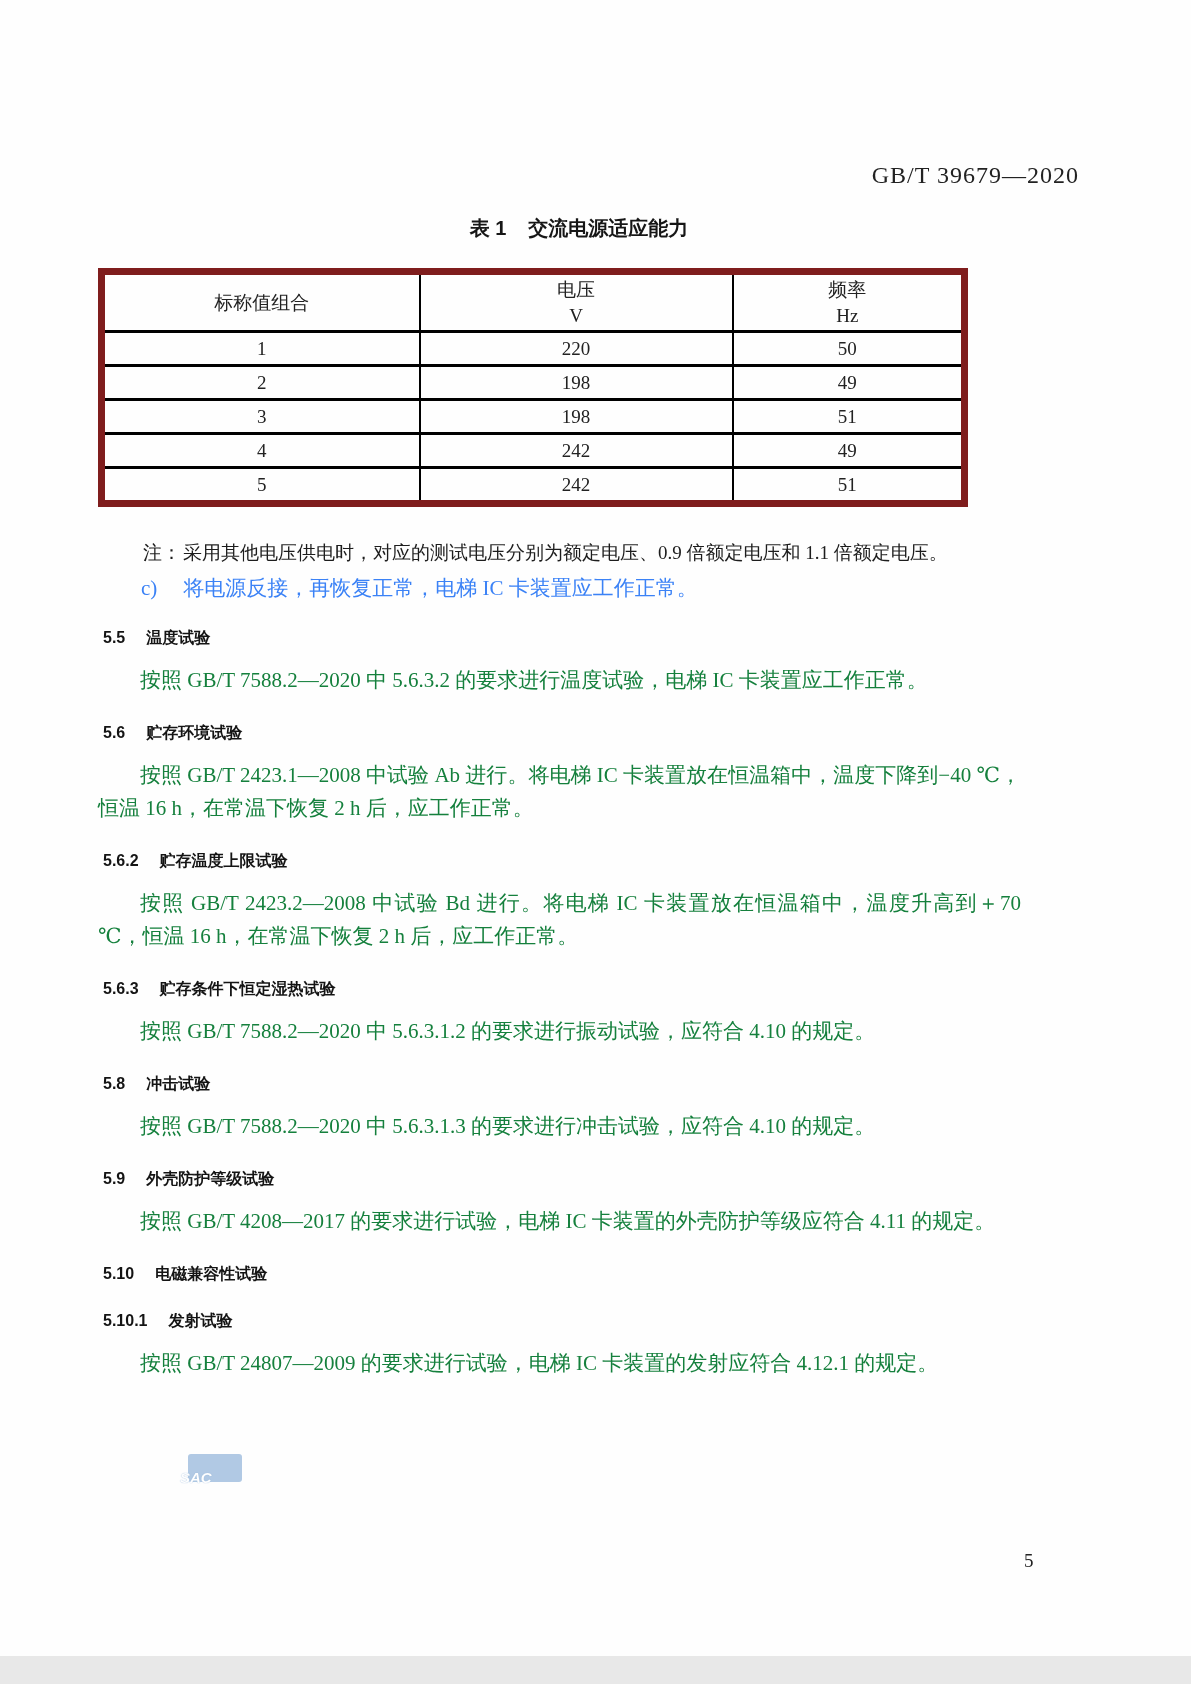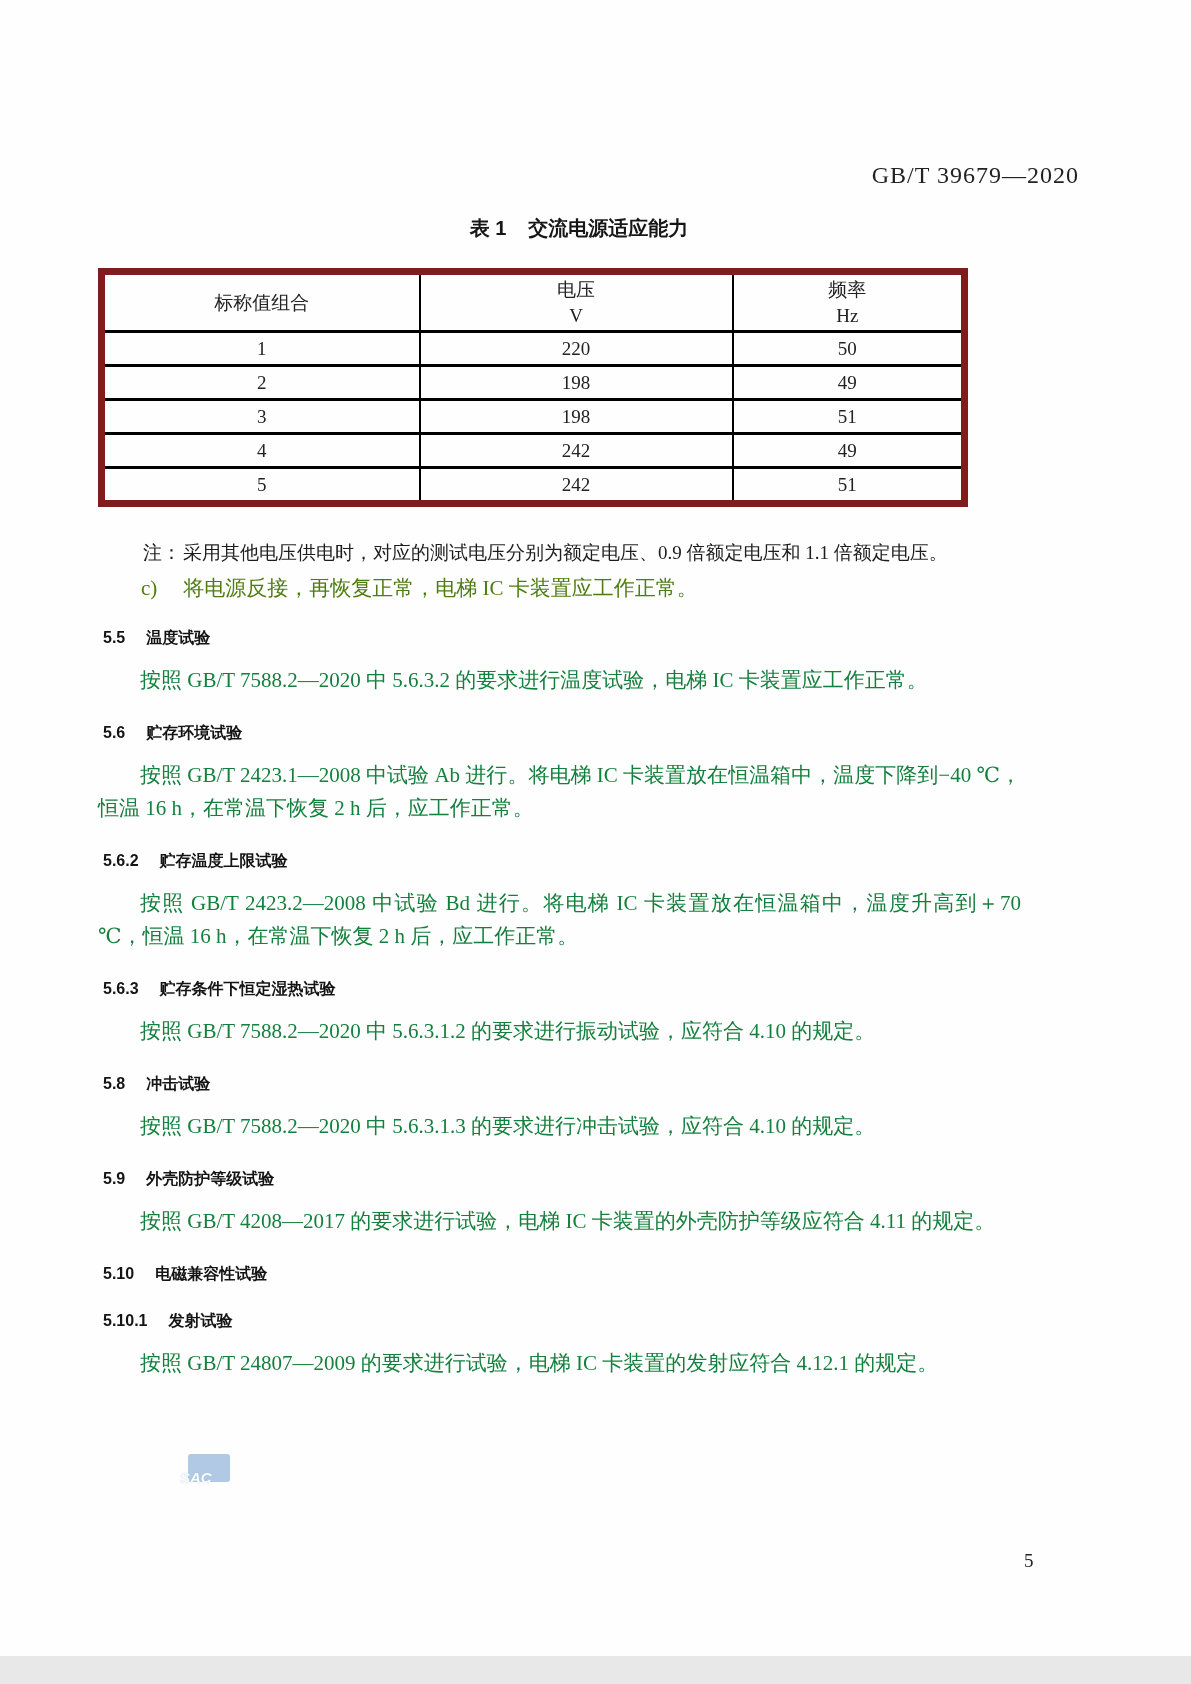--- a/index.html
+++ b/index.html
@@ -48,21 +48,21 @@
   .th-stack { line-height:26px; }
   .note {
     margin:33px 0 0 0;
     padding-left:45px;
     font-size:19px; color:#1d1d1d;
   }
   .note .note-label { margin-right:2px; }
   .item-c {
     margin:8px 0 0 0;
     padding-left:43px;
-    font-size:21px; color:#4d7c0f;
+    font-size:21px; color:#3b82f6;
   }
   .item-c .c-marker { margin-right:26px; }
   .sec-h {
     margin:24px 0 15px 0;
     padding-left:5px;
     font-family:"Liberation Sans","DejaVu Sans",sans-serif;
     font-weight:bold; font-size:16px; color:#141414;
     line-height:23px;
   }
   .sec-h .sec-num { margin-right:21px; font-weight:bold; }
@@ -74,20 +74,21 @@
   }
   .page-num {
     position:absolute; top:1550px; left:1024px;
     font-size:19px; color:#222;
   }
   .watermark {
     position:absolute; top:1454px; left:188px; z-index:0;
     width:42px; height:28px;
     background:#a9c4e2; opacity:0.9;
     border-radius:3px;
+    padding-left:12px;
   }
   .watermark .wm-text {
     position:absolute; left:-8px; bottom:-4px;
     color:#ffffff; font-style:italic; font-weight:bold;
     font-size:15px;
     font-family:"Liberation Sans","DejaVu Sans",sans-serif;
     text-shadow:0 0 1px #7ea6d0;
   }
 </style>
 </head>

